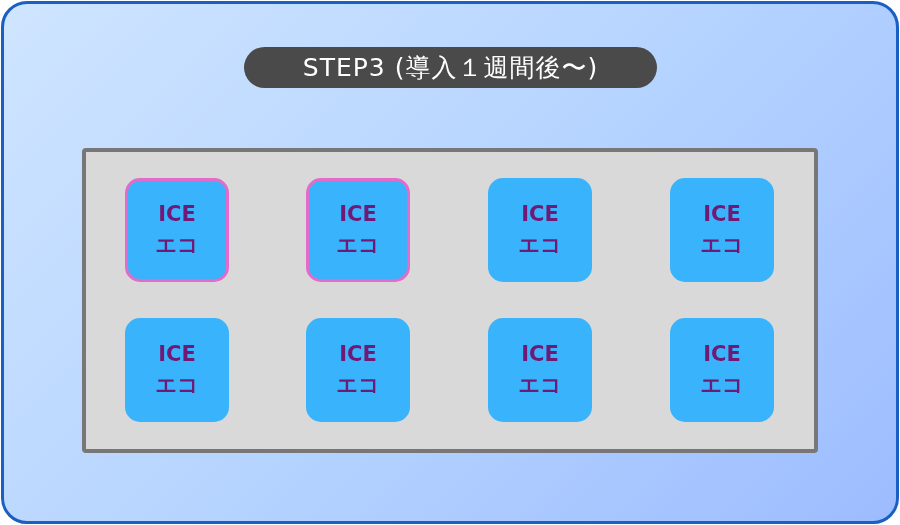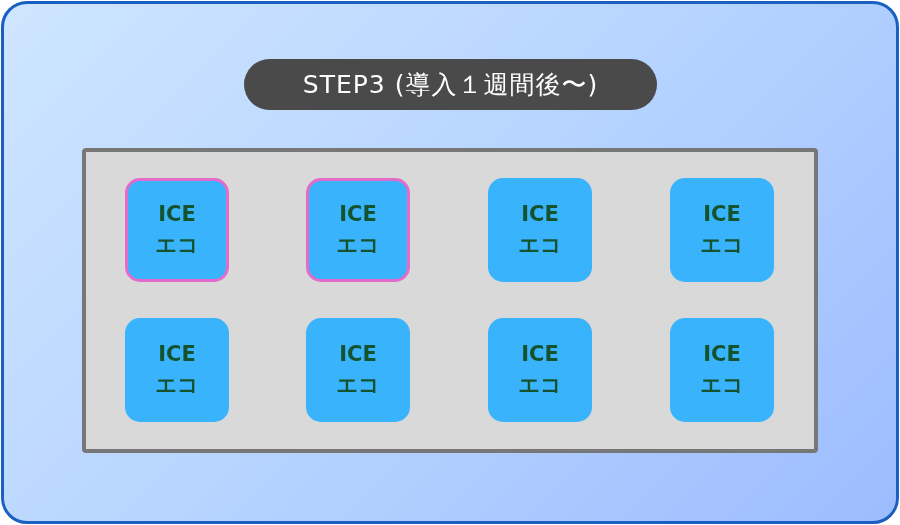--- a/index.html
+++ b/index.html
@@ -7,34 +7,34 @@
       width: 900px; height: 525px; position: relative; overflow: hidden;
       background: #ffffff;
       font-family: "DejaVu Sans", sans-serif;
     }
     .frame {
       position: absolute; left: 1px; top: 1px; width: 892px; height: 517px;
       border: 3px solid #1a5fc2; border-radius: 26px;
       background: linear-gradient(135deg, #cfe5ff 0%, #b6d4ff 50%, #9dbcff 100%);
     }
     .title-pill {
-      position: absolute; left: 244px; top: 47px; width: 413px; height: 51px;
+      position: absolute; left: 244px; top: 47px; width: 413px; height: 41px;
       background: #4a4a4a; border-radius: 26px;
       display: flex; align-items: center; justify-content: center;
-      color: #ffffff; font-size: 25px; letter-spacing: 1px; margin-top: 12px;
+      color: #ffffff; font-size: 25px; letter-spacing: 1px;
     }
     .tray {
       position: absolute; left: 82px; top: 148px; width: 728px; height: 297px;
       background: #d9d9d9; border: 4px solid #777777; border-radius: 4px;
     }
     .tile {
       position: absolute; width: 104px; height: 104px; box-sizing: border-box;
       background: #38b3fc; border-radius: 15px;
       display: flex; flex-direction: column; align-items: center; justify-content: center;
-      color: #14532d; font-weight: bold; font-size: 21px; line-height: 31px;
+      color: #701a75; font-weight: bold; font-size: 21px; line-height: 31px;
     }
     .tile.highlight { border: 3px solid #e36bc9; }
   </style>
 </head>
 <body>
 
 <div class="frame"></div>
 
 <div class="title-pill">
   <span>STEP3 (導入１週間後〜)</span>

